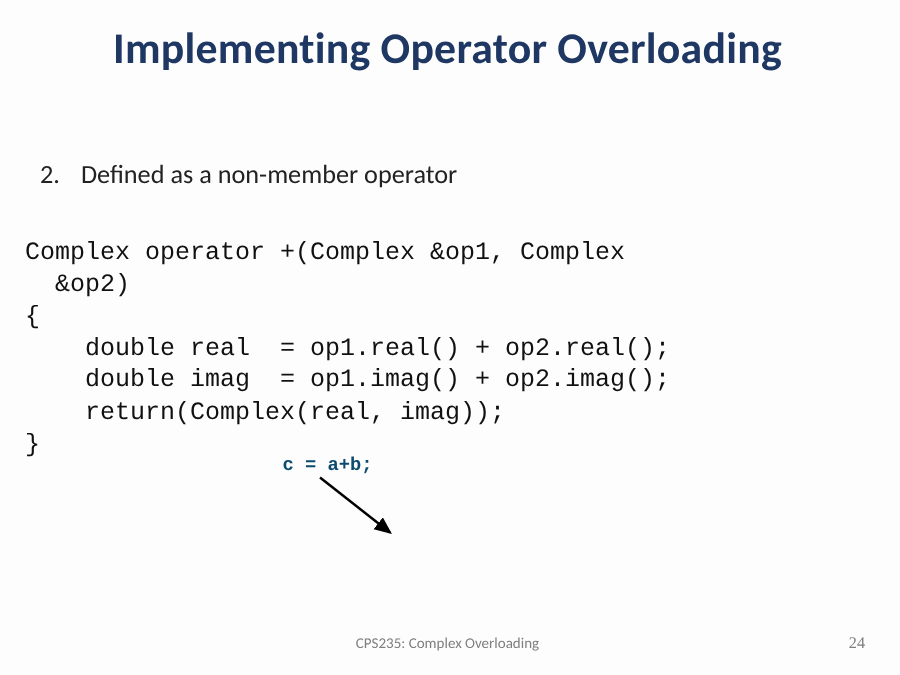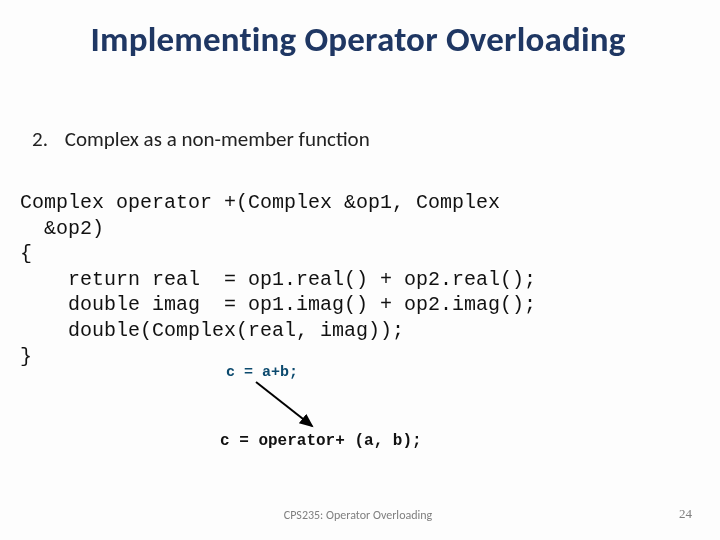--- a/index.html
+++ b/index.html
@@ -96,40 +96,39 @@
 </style>
 </head>
 <body>
 
 <div class="slide">
 
   <div class="title">Implementing Operator Overloading</div>
 
   <div class="bullet">
     <span class="num">2.</span>
-    <span>Complex as a non-member function</span>
+    <span>Defined as a non-member operator</span>
   </div>
 
   <div class="code"><span>Complex operator +(Complex &amp;op1, Complex</span>
 <span>  &amp;op2)</span>
 <span>{</span>
-<span>    return real  = op1.real() + op2.real();</span>
+<span>    double real  = op1.real() + op2.real();</span>
 <span>    double imag  = op1.imag() + op2.imag();</span>
-<span>    double(Complex(real, imag));</span>
+<span>    return(Complex(real, imag));</span>
 <span>}</span></div>
 
   <div class="mini1">c = a+b;</div>
 
   <svg class="arrow" viewBox="0 0 80 54">
     <defs>
       <marker id="ah" markerWidth="8" markerHeight="8" refX="6" refY="3" orient="auto">
         <path d="M0,0 L7,3 L0,6 Z" fill="#000"></path>
       </marker>
     </defs>
     <line x1="6" y1="4" x2="62" y2="48" stroke="#000" stroke-width="2" marker-end="url(#ah)"></line>
   </svg>
 
-  <div class="mini2">c = operator+ (a, b);</div>
 
-  <div class="footer">CPS235: Operator Overloading</div>
+  <div class="footer">CPS235: Complex Overloading</div>
   <div class="pagenum">24</div>
 
 </div>
 
 </body></html>

